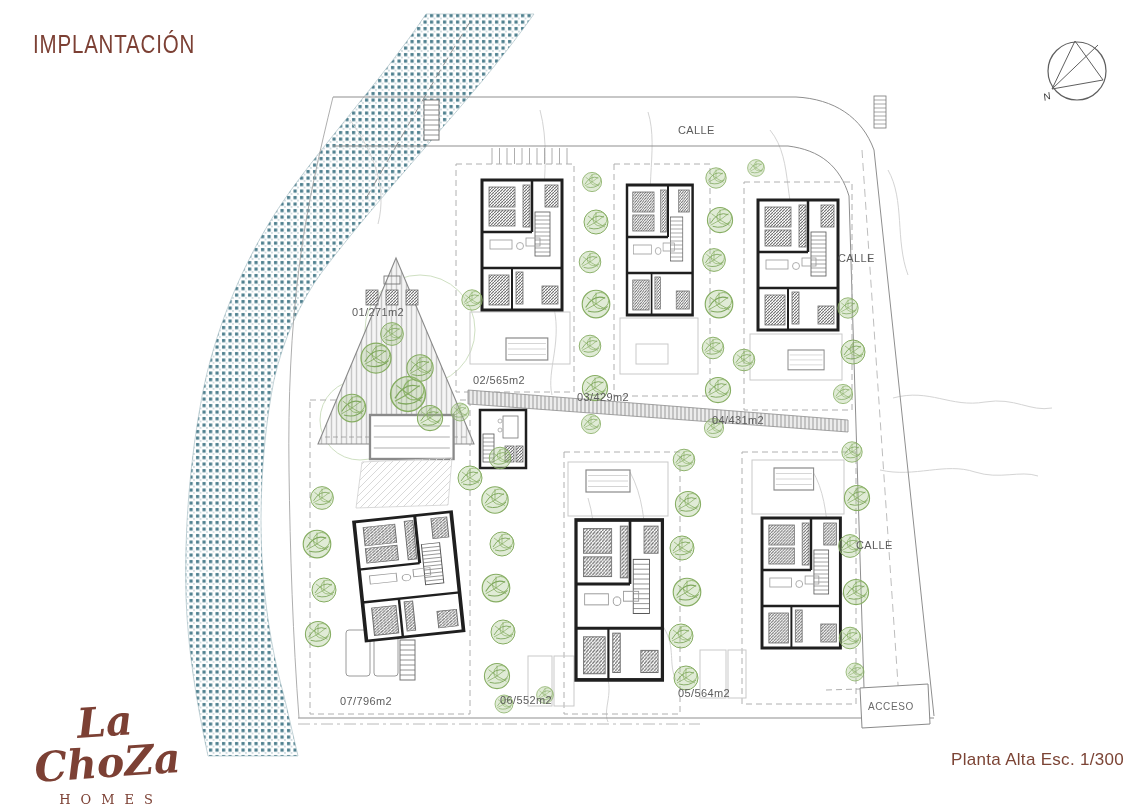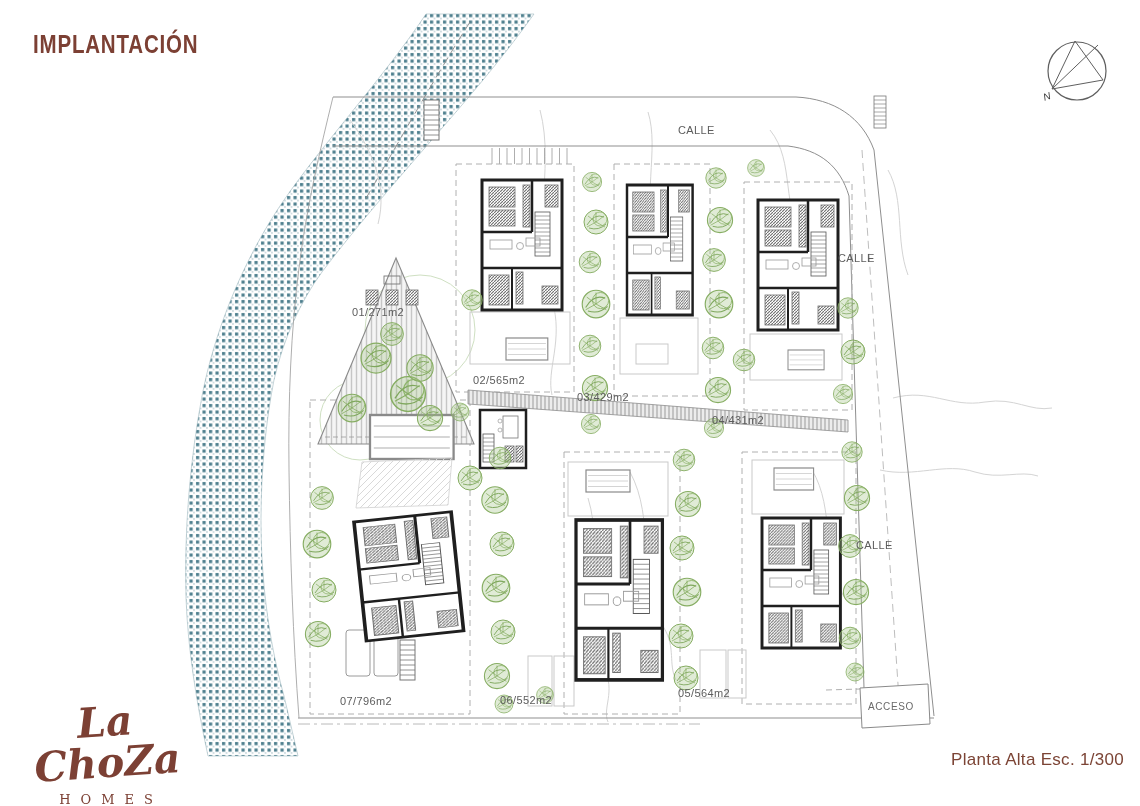--- a/index.html
+++ b/index.html
@@ -1,18 +1,18 @@
 <!DOCTYPE html>
 <html><head>
 <meta charset="utf-8">
 <style>
   html,body{margin:0;padding:0;background:#ffffff;}
   .canvas{position:relative;width:1140px;height:806px;background:#ffffff;overflow:hidden;
           font-family:"Liberation Sans",sans-serif;}
-  .title{position:absolute;left:33px;top:30px;color:#7c4034;font-size:25px;font-weight:bold;}
+  .title{position:absolute;left:33px;top:30px;color:#7c4034;font-size:25px;font-weight:normal;}
   .title span{display:inline-block;transform:scaleX(.82);transform-origin:left center;letter-spacing:1px;}
   .scale-label{position:absolute;right:16px;top:750px;color:#7c4435;font-size:17px;letter-spacing:.3px;}
   .logo{position:absolute;left:26px;top:702px;width:160px;text-align:center;color:#7c4034;}
   .logo-script{display:inline-block;font-family:"DejaVu Serif",serif;font-style:italic;font-weight:bold;
                font-size:41px;transform:rotate(-4deg);line-height:1;}
   .logo-sub{font-family:"DejaVu Serif",serif;font-size:13px;letter-spacing:10px;padding-left:10px;margin-top:8px;}
   svg{position:absolute;left:0;top:0;}
   .lbl{font-size:11px;fill:#5c5c5c;letter-spacing:.4px;font-family:"Liberation Sans",sans-serif;}
   .lbl-sm{font-size:10px;fill:#6a6a6a;letter-spacing:.6px;font-family:"Liberation Sans",sans-serif;}
   .furn{fill:url(#grayHatch);stroke:#6f6f6f;stroke-width:.8;}

